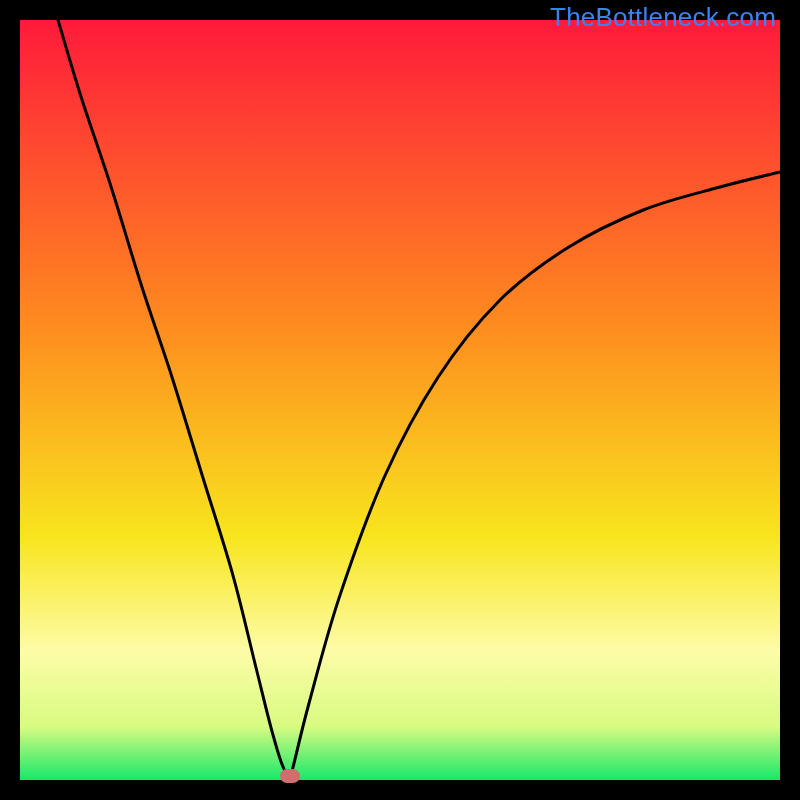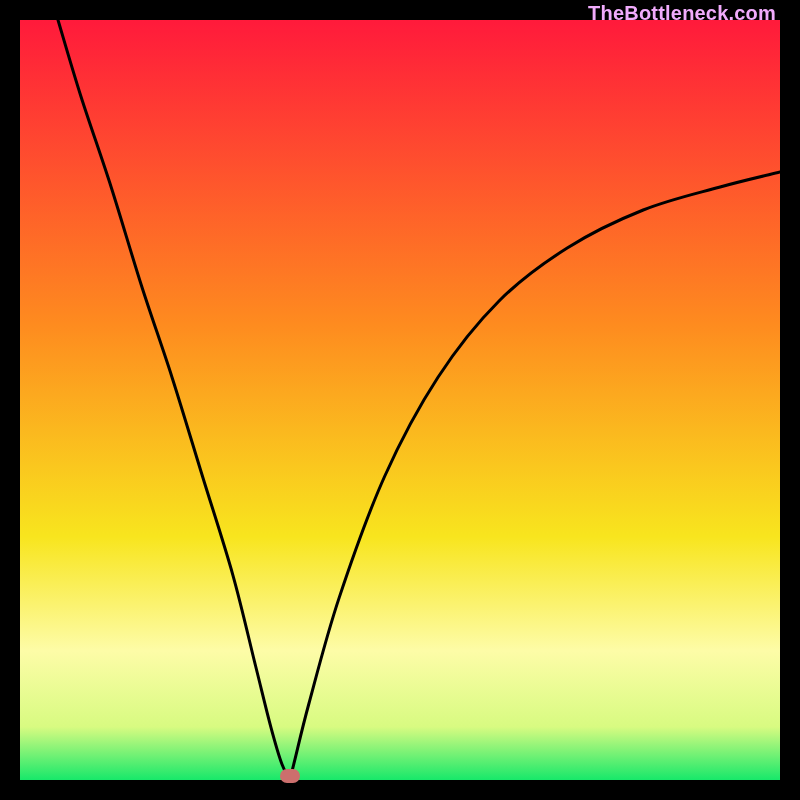--- a/index.html
+++ b/index.html
@@ -23,23 +23,23 @@
     position: absolute;
     left: 0;
     top: 0;
     width: 760px;
     height: 760px;
   }
   .watermark {
     position: absolute;
     top: 2px;
     right: 24px;
-    color: #f0abfc;
-    font-size: 20px;
-    font-weight: 700;
+    color: #3b82f6;
+    font-size: 26px;
+    font-weight: 400;
     letter-spacing: 0.2px;
   }
   .marker {
     position: absolute;
     width: 20px;
     height: 14px;
     background: #cc6f6d;
     border-radius: 8px;
     transform: translate(-50%, -50%);
   }

